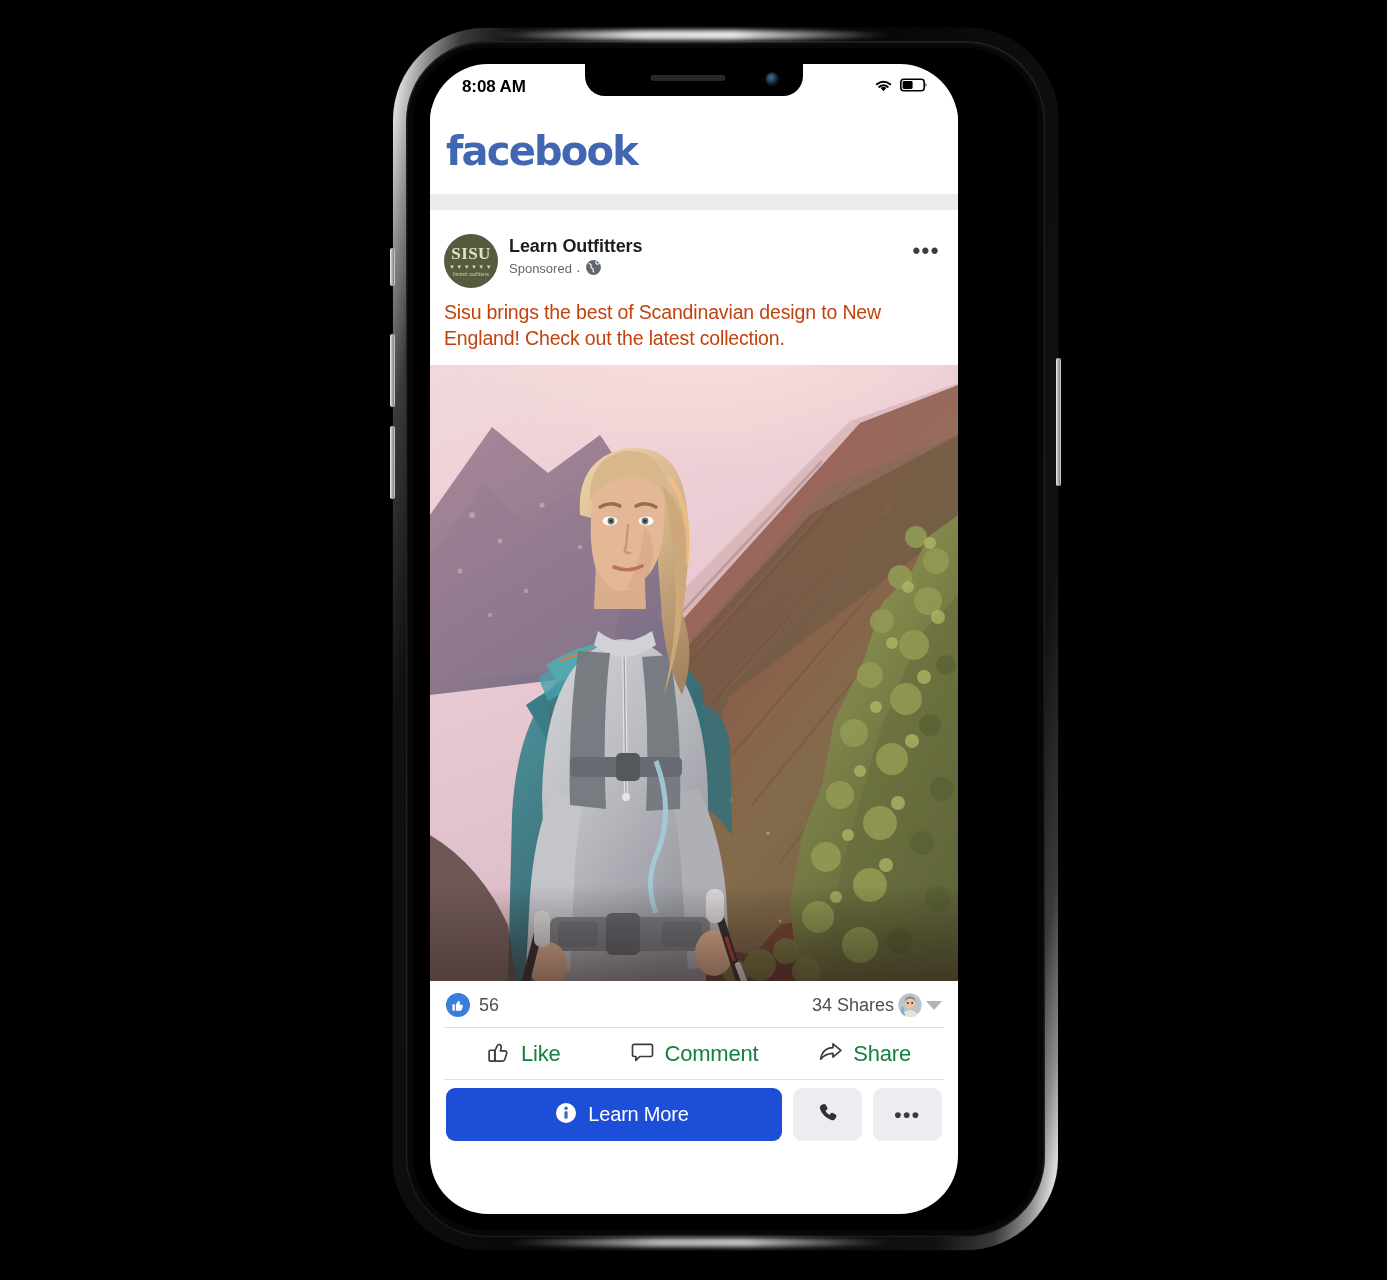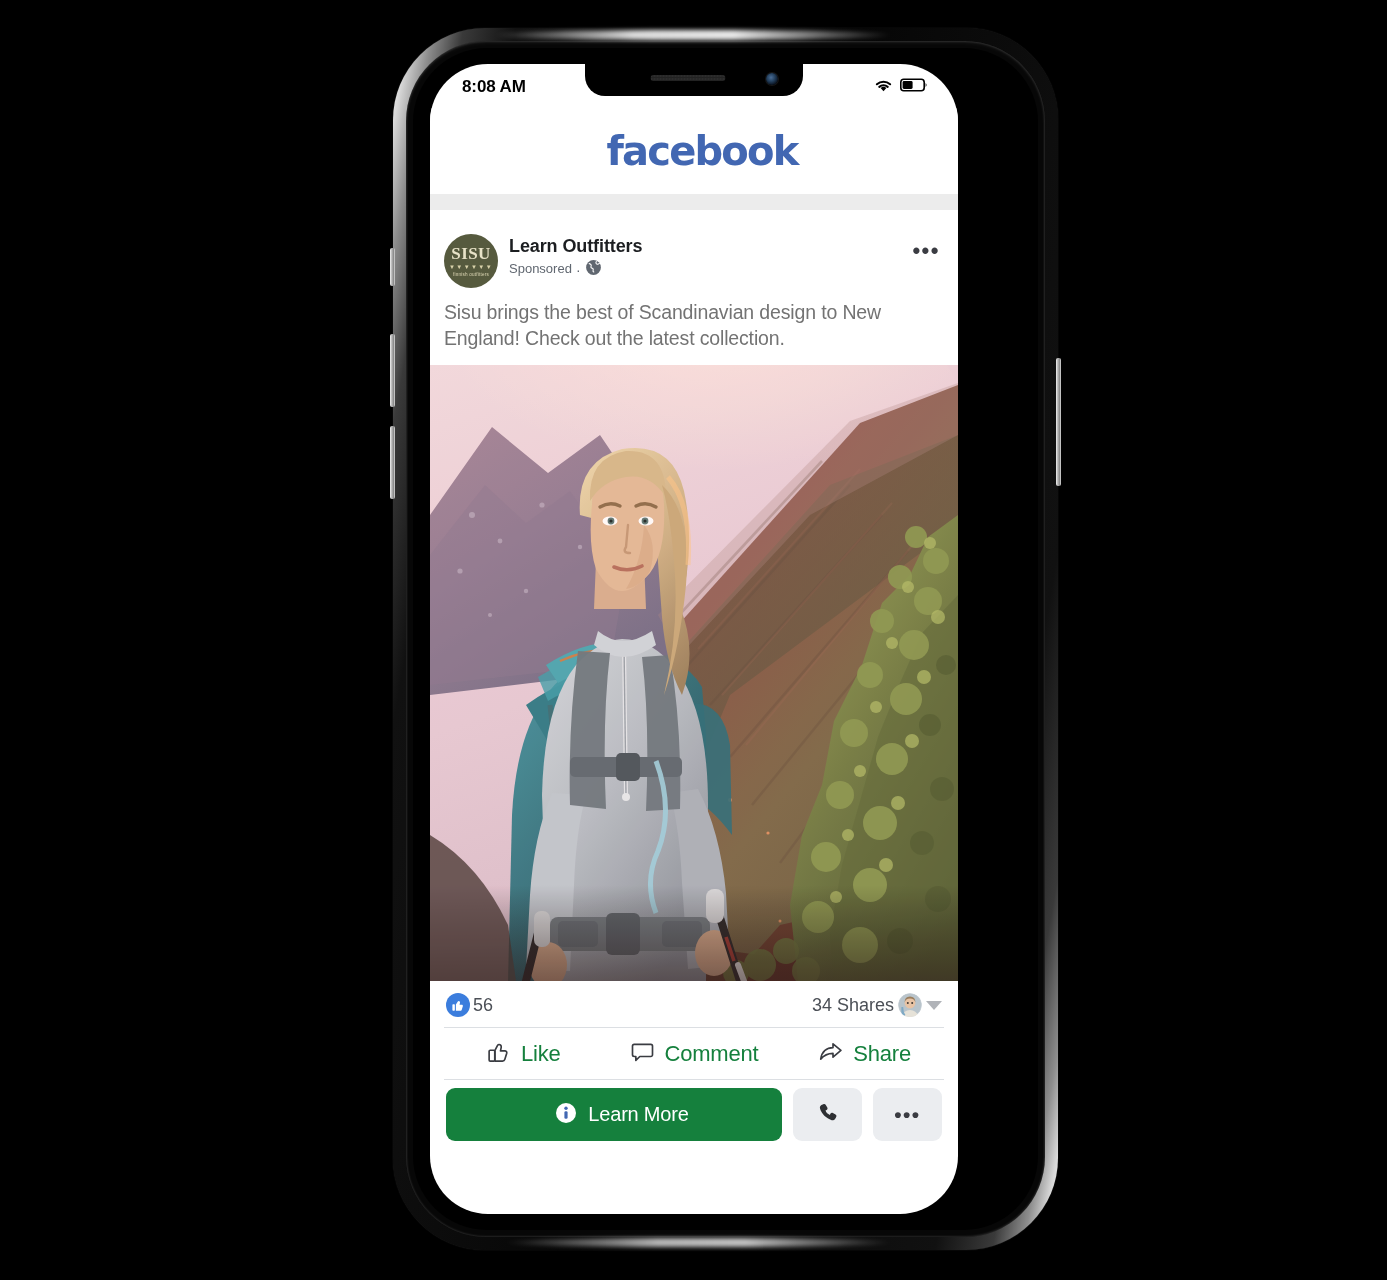--- a/index.html
+++ b/index.html
@@ -145,21 +145,20 @@
   
   .fb-header {
     position: absolute;
     left: 0; top: 44px;
     width: 100%;
     height: 86px;
     background: #fff;
     display: flex;
     align-items: center;
     padding-left: 16px;
-    justify-content: center;
   }
   .fb-logo {
     font-size: 40px;
     font-weight: 700;
     color: #4267B2;
     letter-spacing: -1.8px;
     line-height: 1;
     font-family: "DejaVu Sans", sans-serif;
   }
 
@@ -246,21 +245,21 @@
     line-height: 1;
     padding-top: 6px;
     cursor: pointer;
     font-weight: 700;
   }
 
   .post-body {
     padding: 12px 20px 14px 14px;
     font-size: 19.5px;
     line-height: 1.32;
-    color: #737373;
+    color: #c2410c;
     letter-spacing: -0.15px;
   }
 
   
   .photo {
     position: relative;
     width: 100%;
     height: 616px;
     overflow: hidden;
     background: #3d3b3e;
@@ -270,21 +269,21 @@
   
   .engage-counts {
     display: flex;
     align-items: center;
     justify-content: space-between;
     padding: 12px 16px 10px 16px;
   }
   .likes-left {
     display: flex;
     align-items: center;
-    gap: 3px;
+    gap: 9px;
   }
   .like-bubble {
     width: 24px; height: 24px;
     border-radius: 50%;
     background: #3b7ddd;
     display: flex;
     align-items: center;
     justify-content: center;
   }
   .count-text {
@@ -338,21 +337,21 @@
   
   .cta-row {
     display: flex;
     align-items: center;
     gap: 11px;
     padding: 8px 16px 0 16px;
   }
   .cta-primary {
     flex: 1 1 auto;
     height: 53px;
-    background: #15803d;
+    background: #1d4ed8;
     border-radius: 9px;
     display: flex;
     align-items: center;
     justify-content: center;
     gap: 11px;
     cursor: pointer;
     border: none;
     padding-left: 16px;
   }
   .cta-label {

